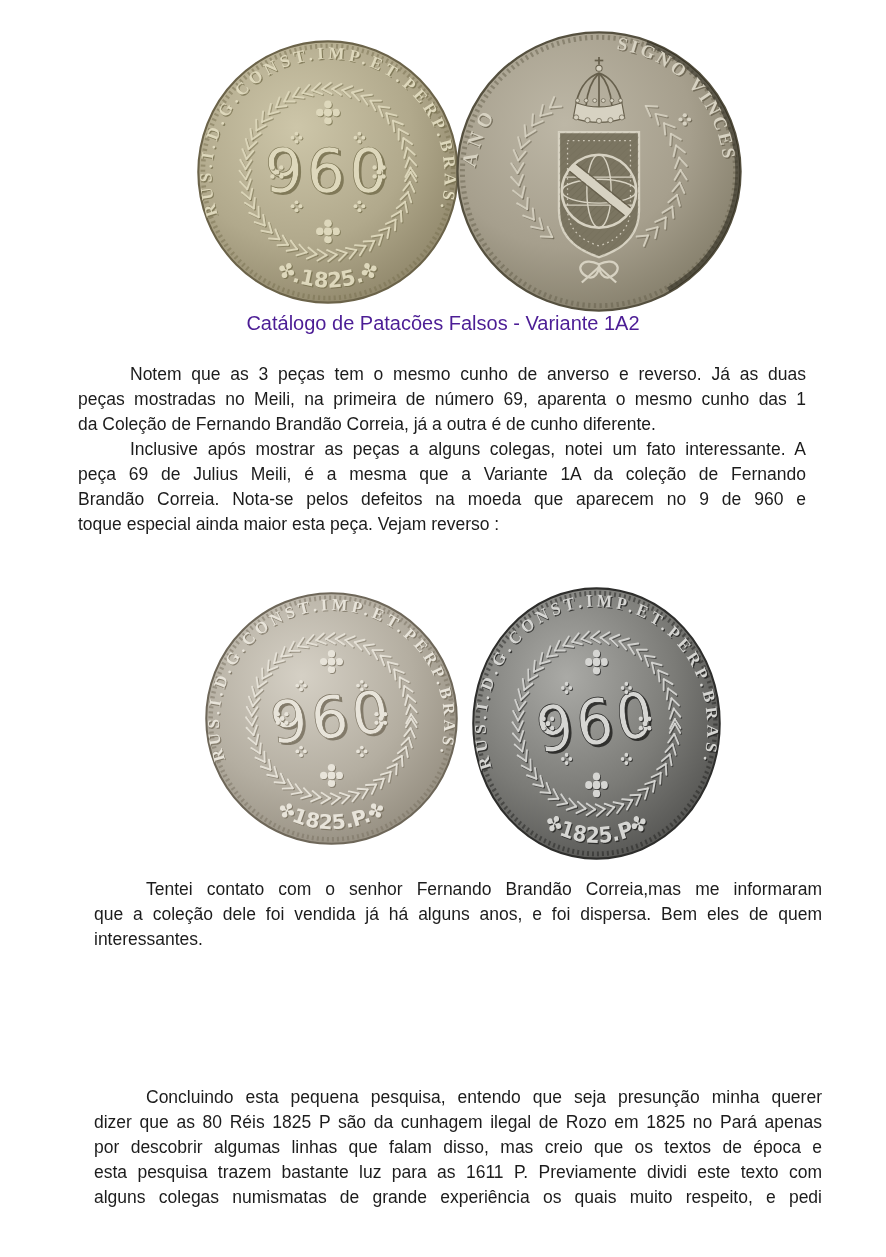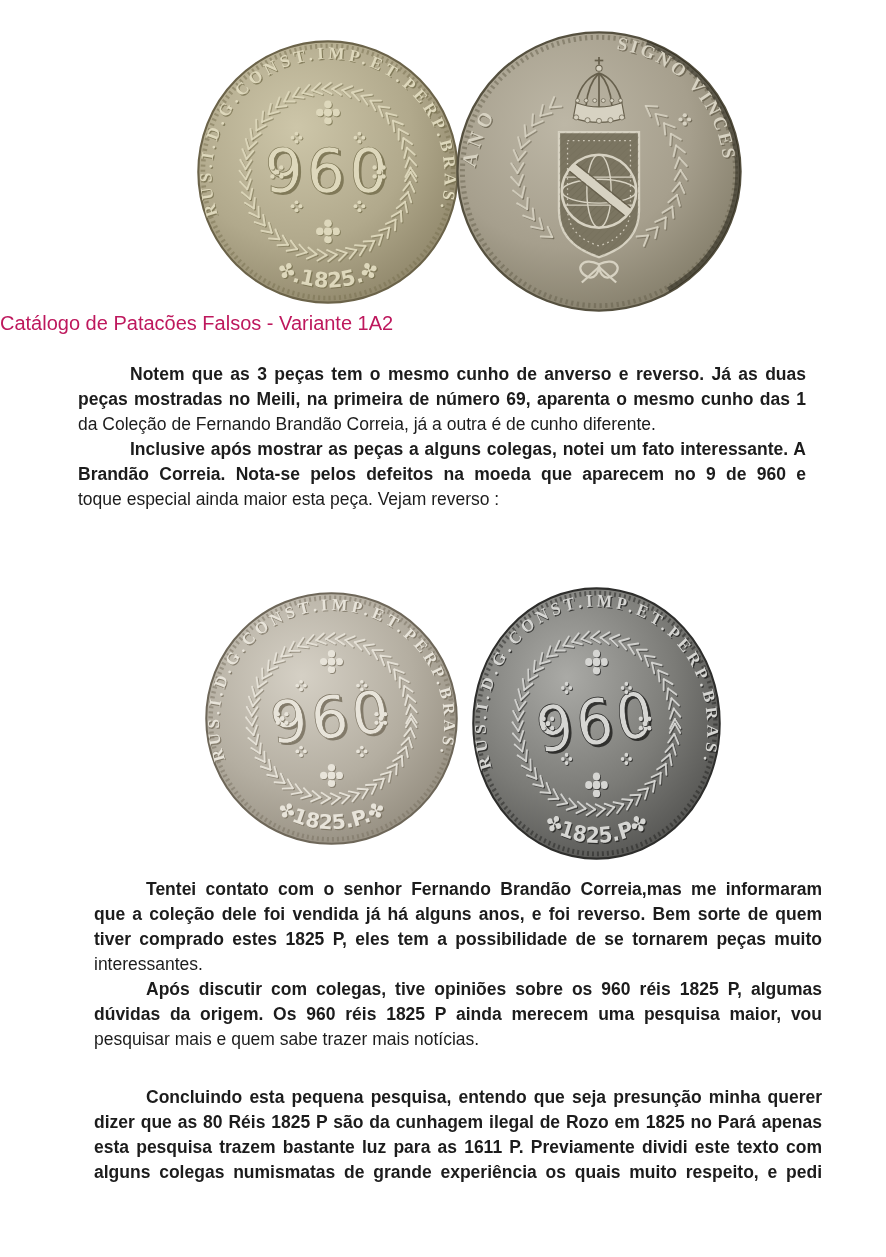--- a/index.html
+++ b/index.html
@@ -2,32 +2,32 @@
 <html><head>
 <meta charset="utf-8">
 <style>
   html,body{margin:0;padding:0;background:#ffffff;}
   .page{
     position:relative;width:886px;height:1257px;background:#ffffff;
     font-family:"Liberation Sans",sans-serif;color:#1c1c1c;overflow:hidden;
   }
   .coin{position:absolute;display:block;}
   .caption{
-    position:absolute;left:0;top:309px;width:886px;
-    font-size:20px;line-height:28px;color:#be185d;
+    position:absolute;left:0;top:309px;width:886px;text-align:center;
+    font-size:20px;line-height:28px;color:#4c1d95;
   }
   .tblock{position:absolute;left:78px;width:728px;}
   #block1{top:362px;}
   #block2{top:877px;margin-left:16px;}
   #block3{top:1085px;margin-left:16px;}
   .line{
     font-size:17.5px;line-height:25px;height:25px;overflow:hidden;
     color:#1c1c1c;
   }
-  .line.j{text-align:justify;text-align-last:justify;font-weight:bold;}
+  .line.j{text-align:justify;text-align-last:justify;}
   .line.ind{text-indent:52px;}
 </style>
 </head>
 <body>
 
 <div class="page">
 
   <div>
     <svg class="coin" id="coin-top_left" viewBox="0 0 200 200" preserveAspectRatio="none" style="left: 197px; top: 40px; width: 262px; height: 264px;">
         <defs>
@@ -515,20 +515,21 @@
   <div class="caption">Catálogo de Patacões Falsos - Variante 1A2</div>
 
   <div class="tblock" id="block1">
       <div>
         <div class="line ind j">Notem que as 3 peças tem o mesmo cunho de anverso e reverso. Já as duas</div>
         <div class="line j">peças mostradas no Meili, na primeira de número 69, aparenta o mesmo cunho das 1</div>
         <div class="line">da Coleção de Fernando Brandão Correia, já a outra é de cunho diferente.</div>
       </div>
       <div>
         <div class="line ind j">Inclusive após mostrar as peças a alguns colegas, notei um fato interessante. A</div>
+        <div class="line j">peça 69 de Julius Meili, é a mesma que a Variante 1A da coleção de Fernando</div>
         <div class="line j">Brandão Correia. Nota-se pelos defeitos na moeda que aparecem no 9 de 960 e</div>
         <div class="line">toque especial ainda maior esta peça. Vejam reverso :</div>
       </div>
     </div>
 
   <div>
     <svg class="coin" id="coin-mid_left" viewBox="0 0 200 200" preserveAspectRatio="none" style="left: 205px; top: 592px; width: 253px; height: 253px;">
         <defs>
           <radialGradient id="gr12" cx="38%" cy="33%" r="80%">
             <stop offset="0%" stop-color="#d5d0c5"></stop>
@@ -1128,32 +1129,27 @@
         <circle cx="127.7" cy="126.7" r="1.5" fill="#222220" opacity="0.8"></circle>
         <circle cx="127" cy="126" r="1.5" fill="#d6d6d3"></circle>
         <text font-size="16" font-family="&quot;DejaVu Sans&quot;, sans-serif" font-weight="bold" fill="#222220" letter-spacing="0" text-anchor="middle" opacity="0.8" transform="translate(0.9,0.9)"><textPath href="#ap20" startOffset="50%">✤1825.P✤</textPath></text>
         <text font-size="16" font-family="&quot;DejaVu Sans&quot;, sans-serif" font-weight="bold" fill="#d6d6d3" letter-spacing="0" text-anchor="middle" opacity="1"><textPath href="#ap21" startOffset="50%">✤1825.P✤</textPath></text>
       </svg>
   </div>
 
   <div class="tblock" id="block2">
       <div>
         <div class="line ind j">Tentei contato com o senhor Fernando Brandão Correia,mas me informaram</div>
-        <div class="line j">que a coleção dele foi vendida já há alguns anos, e foi reverso. Bem sorte de quem</div>
-        <div class="line j">tiver comprado estes 1825 P, eles tem a possibilidade de se tornarem peças muito</div>
+        <div class="line j">que a coleção dele foi vendida já há alguns anos, e foi dispersa. Bem eles de quem</div>
         <div class="line">interessantes.</div>
-      </div>
-      <div>
-        <div class="line ind j">Após discutir com colegas, tive opiniões sobre  os 960 réis 1825 P, algumas</div>
-        <div class="line j">dúvidas da origem. Os 960 réis 1825 P ainda merecem uma pesquisa maior, vou</div>
-        <div class="line">pesquisar mais e quem sabe trazer mais notícias.</div>
       </div>
     </div>
   <div class="tblock" id="block3">
       <div>
         <div class="line ind j">Concluindo esta pequena pesquisa, entendo que seja presunção minha querer</div>
         <div class="line j">dizer que as 80 Réis 1825 P são da cunhagem ilegal de Rozo em 1825 no Pará apenas</div>
+        <div class="line j">por descobrir algumas linhas que falam disso, mas creio que os textos de época e</div>
         <div class="line j">esta pesquisa trazem bastante luz para as 1611 P. Previamente dividi este texto com</div>
         <div class="line j">alguns colegas numismatas de grande experiência os quais muito respeito, e  pedi</div>
       </div>
     </div>
 
 </div>
 
 </body></html>

